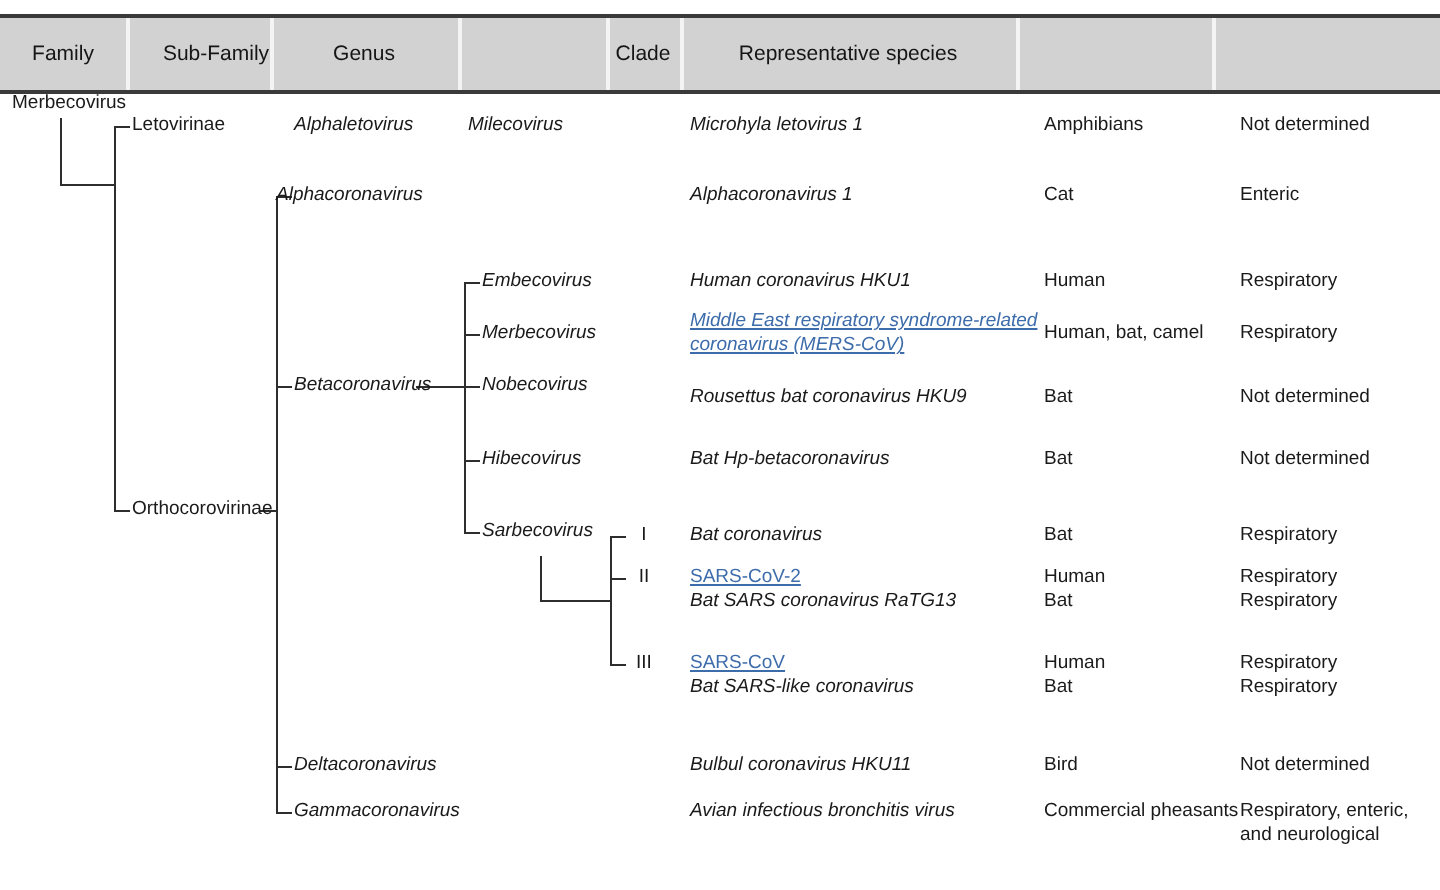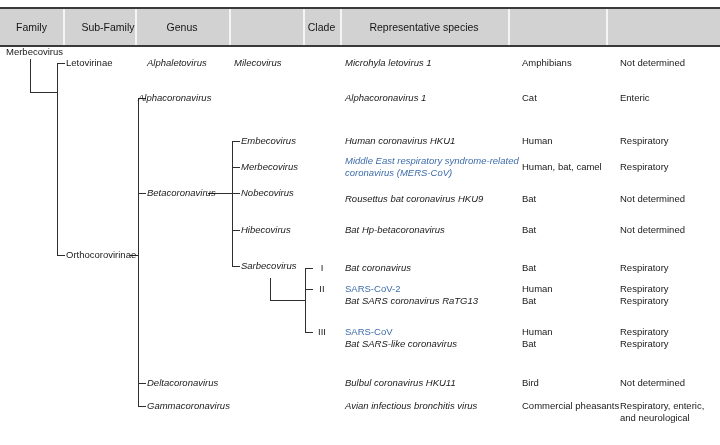--- a/index.html
+++ b/index.html
@@ -60,21 +60,21 @@
 
   
   .cell {
     position: absolute;
     font-size: 9.5px;
     line-height: 12.2px;
     color: #1a1a1a;
     white-space: pre-line;
   }
   .ital { font-style: italic; }
-  .blue { color: #3d6cab; }
+  .blue { color: #3d6cab; text-decoration: underline; }
   .clade-num {
     position: absolute;
     font-size: 9.5px;
     line-height: 12px;
     color: #1a1a1a;
     text-align: center;
     width: 14px;
   }
 
   

